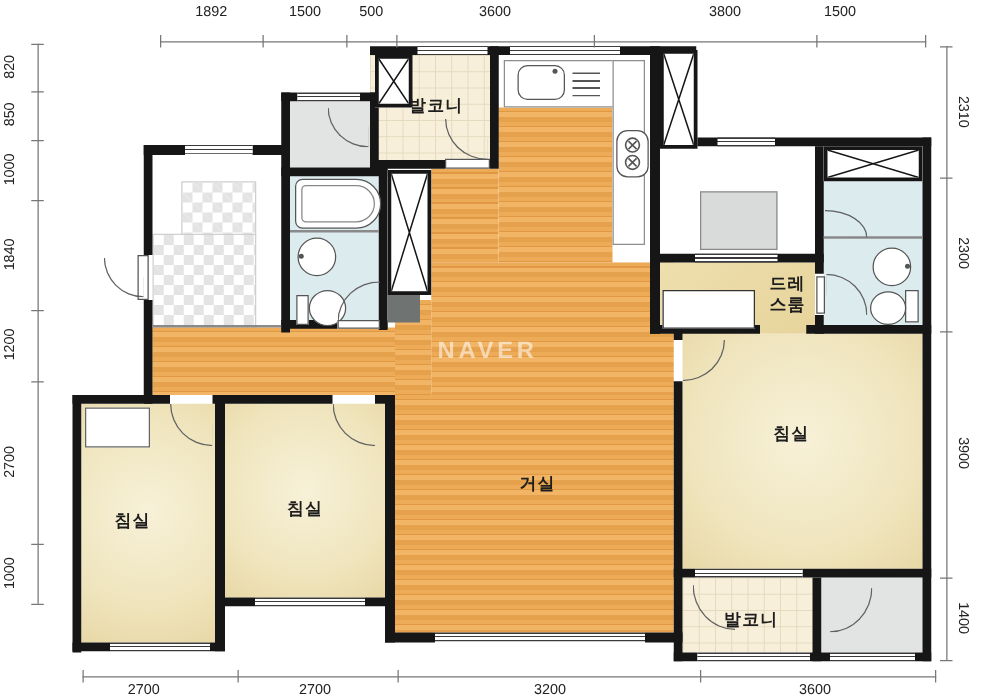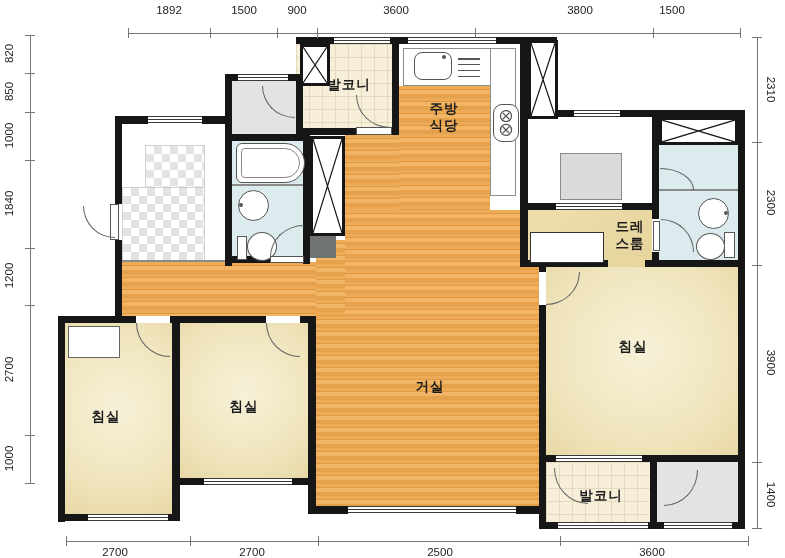--- a/index.html
+++ b/index.html
@@ -201,34 +201,31 @@
   <div class="arc tl" style="left:270px;top:225px;width:34px;height:32px;"></div>
   <div class="arc bl" style="left:136px;top:323px;width:34px;height:34px;"></div>
   <div class="arc bl" style="left:266px;top:323px;width:34px;height:34px;"></div>
   <div class="arc br" style="left:546px;top:272px;width:34px;height:33px;"></div>
   <div class="leaf" style="left:653px;top:221px;width:7px;height:30px;"></div>
   <div class="arc tr" style="left:661px;top:219px;width:33px;height:33px;"></div>
   <div class="arc bl" style="left:554px;top:468px;width:34px;height:36px;"></div>
   <div class="arc br" style="left:664px;top:470px;width:34px;height:36px;"></div>
 
   <div class="rlabel" style="left:317px;top:76px;width:64px;">발코니</div>
-  <div class="rlabel" style="left:418px;top:100px;width:52px;">
-    <div>주방</div>
-    <div>식당</div>
-  </div>
   <div class="rlabel" style="left:606px;top:218px;width:48px;">
     <div>드레</div>
     <div>스룸</div>
   </div>
   <div class="rlabel" style="left:400px;top:378px;width:60px;">거실</div>
   <div class="rlabel" style="left:76px;top:408px;width:60px;">침실</div>
   <div class="rlabel" style="left:214px;top:398px;width:60px;">침실</div>
   <div class="rlabel" style="left:603px;top:338px;width:60px;">침실</div>
   <div class="rlabel" style="left:568px;top:487px;width:66px;">발코니</div>
 
+  <div class="watermark" style="left:350px;top:270px;">NAVER</div>
 
   <i class="dline" style="left:128px;top:33px;width:613px;height:1px;"></i>
   <i class="tick" style="left:128px;top:28px;width:1px;height:10px;"></i>
   <i class="tick" style="left:210px;top:28px;width:1px;height:10px;"></i>
   <i class="tick" style="left:277px;top:28px;width:1px;height:10px;"></i>
   <i class="tick" style="left:317px;top:28px;width:1px;height:10px;"></i>
   <i class="tick" style="left:475px;top:28px;width:1px;height:10px;"></i>
   <i class="tick" style="left:653px;top:28px;width:1px;height:10px;"></i>
   <i class="tick" style="left:740px;top:28px;width:1px;height:10px;"></i>
 
@@ -251,36 +248,36 @@
 
   <i class="dline" style="left:66px;top:541px;width:683px;height:1px;"></i>
   <i class="tick" style="left:66px;top:536px;width:1px;height:10px;"></i>
   <i class="tick" style="left:190px;top:536px;width:1px;height:10px;"></i>
   <i class="tick" style="left:318px;top:536px;width:1px;height:10px;"></i>
   <i class="tick" style="left:560px;top:536px;width:1px;height:10px;"></i>
   <i class="tick" style="left:748px;top:536px;width:1px;height:10px;"></i>
 
   <span class="dim" style="left:147px;top:4px;width:44px;">1892</span>
   <span class="dim" style="left:222px;top:4px;width:44px;">1500</span>
-  <span class="dim" style="left:275px;top:4px;width:44px;">900</span>
+  <span class="dim" style="left:275px;top:4px;width:44px;">500</span>
   <span class="dim" style="left:374px;top:4px;width:44px;">3600</span>
   <span class="dim" style="left:558px;top:4px;width:44px;">3800</span>
   <span class="dim" style="left:650px;top:4px;width:44px;">1500</span>
 
   <span class="dim rot-l" style="left:-13px;top:47px;width:44px;">820</span>
   <span class="dim rot-l" style="left:-13px;top:85px;width:44px;">850</span>
   <span class="dim rot-l" style="left:-13px;top:129px;width:44px;">1000</span>
   <span class="dim rot-l" style="left:-13px;top:197px;width:44px;">1840</span>
   <span class="dim rot-l" style="left:-13px;top:269px;width:44px;">1200</span>
   <span class="dim rot-l" style="left:-13px;top:363px;width:44px;">2700</span>
   <span class="dim rot-l" style="left:-13px;top:452px;width:44px;">1000</span>
 
   <span class="dim rot-r" style="left:748px;top:83px;width:44px;">2310</span>
   <span class="dim rot-r" style="left:748px;top:196px;width:44px;">2300</span>
   <span class="dim rot-r" style="left:748px;top:356px;width:44px;">3900</span>
   <span class="dim rot-r" style="left:748px;top:488px;width:44px;">1400</span>
 
   <span class="dim" style="left:93px;top:546px;width:44px;">2700</span>
   <span class="dim" style="left:230px;top:546px;width:44px;">2700</span>
-  <span class="dim" style="left:418px;top:546px;width:44px;">2500</span>
+  <span class="dim" style="left:418px;top:546px;width:44px;">3200</span>
   <span class="dim" style="left:630px;top:546px;width:44px;">3600</span>
 
 </div>
 
 </body></html>

